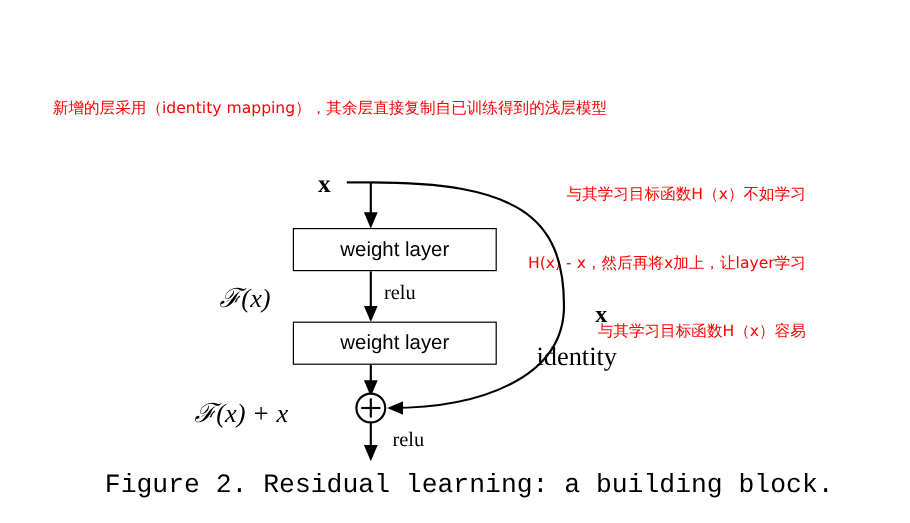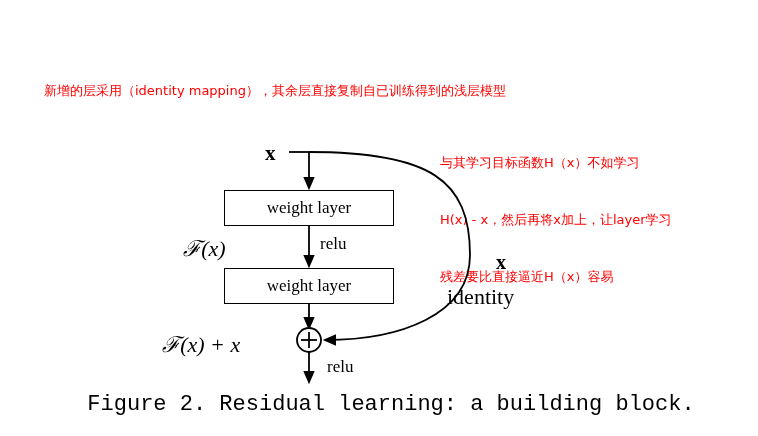--- a/index.html
+++ b/index.html
@@ -25,33 +25,35 @@
     white-space: pre;
   }
   #annot-top {
     left: 44px;
     top: 62px;
     margin-top: 19px;
   }
   #annot-right {
     left: 440px;
     top: 115px;
+    text-align: right;
   }
 
   .node-box {
     position: absolute;
     border: 1.6px solid #000000;
     background: #ffffff;
-    font-family: Liberation Serif, serif;
+    font-family: Liberation Sans, sans-serif;
     font-size: 17px;
     color: #000000;
     display: flex;
     align-items: center;
     justify-content: center;
     box-sizing: border-box;
+    margin-left: 20px;
   }
   #box-weight1 {
     left: 224px;
     top: 190px;
     width: 170px;
     height: 36px;
   }
   #box-weight2 {
     left: 224px;
     top: 268px;
@@ -129,21 +131,21 @@
 </head>
 <body>
 
 <div id="page">
 
   <div class="annot" id="annot-top">新增的层采用（identity mapping），其余层直接复制自已训练得到的浅层模型</div>
 
   <div class="annot" id="annot-right">
     <div>与其学习目标函数H（x）不如学习</div>
     <div>H(x) - x，然后再将x加上，让layer学习</div>
-    <div>残差要比直接逼近H（x）容易</div>
+    <div>与其学习目标函数H（x）容易</div>
   </div>
 
   <svg id="svg-lines" viewBox="0 0 758 436">
     <defs>
       <marker id="arrowhead" markerWidth="9" markerHeight="9" refX="6.2" refY="3.2" orient="auto">
         <polygon points="0,0 7.5,3.2 0,6.4" fill="#000000"></polygon>
       </marker>
       <marker id="arrowhead-left" markerWidth="9" markerHeight="9" refX="6.2" refY="3.2" orient="auto">
         <polygon points="0,0 7.5,3.2 0,6.4" fill="#000000"></polygon>
       </marker>

